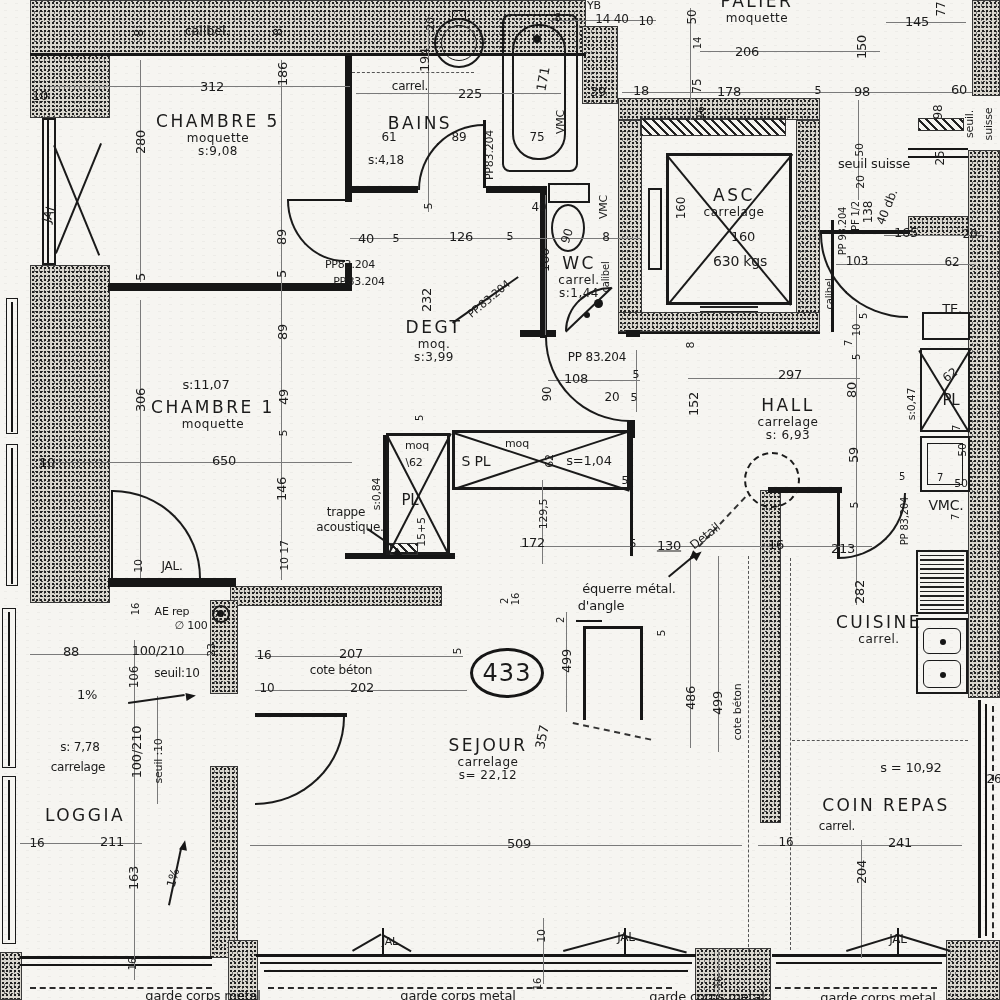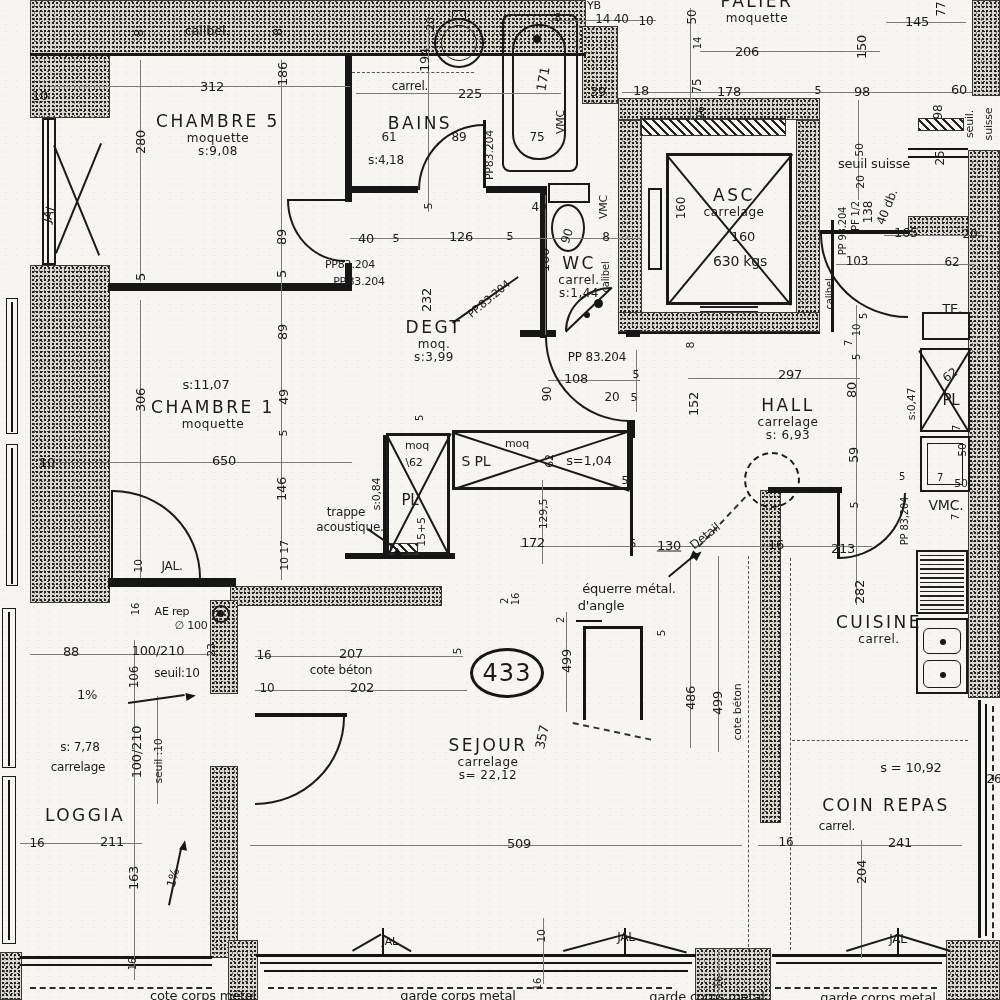--- a/index.html
+++ b/index.html
@@ -463,18 +463,18 @@
       <div class="lab" style="left: 956px; top: 517px; font-size: 10px; transform: translate(-50%, -50%) rotate(-90deg);">7</div>
       <div class="lab" style="left: 946px; top: 505px; font-size: 14px; transform: translate(-50%, -50%);">VMC.</div>
       <div class="lab" style="left: 905px; top: 521px; font-size: 10px; transform: translate(-50%, -50%) rotate(-90deg);">PP 83,204</div>
       <div class="lab" style="left: 911px; top: 767px; font-size: 13px; transform: translate(-50%, -50%);">s = 10,92</div>
       <div class="lab" style="left: 837px; top: 826px; font-size: 12px; transform: translate(-50%, -50%);">carrel.</div>
       <div class="lab" style="left: 900px; top: 842px; transform: translate(-50%, -50%);">241</div>
       <div class="lab" style="left: 786px; top: 842px; font-size: 12px; transform: translate(-50%, -50%);">16</div>
       <div class="lab" style="left: 861px; top: 872px; transform: translate(-50%, -50%) rotate(-90deg);">204</div>
       <div class="lab" style="left: 994px; top: 779px; font-size: 12px; transform: translate(-50%, -50%);">26</div>
       <div class="lab" style="left: 898px; top: 939px; font-size: 12px; transform: translate(-50%, -50%);">JAL</div>
-      <div class="lab" style="left: 203px; top: 995px; font-size: 13px; transform: translate(-50%, -50%);">cote corps métal</div>
+      <div class="lab" style="left: 203px; top: 995px; font-size: 13px; transform: translate(-50%, -50%);">garde corps métal</div>
       <div class="lab" style="left: 458px; top: 995px; font-size: 13px; transform: translate(-50%, -50%);">garde corps metal</div>
       <div class="lab" style="left: 707px; top: 996px; font-size: 13px; transform: translate(-50%, -50%);">garde corps metal</div>
       <div class="lab" style="left: 878px; top: 997px; font-size: 13px; transform: translate(-50%, -50%);">garde corps metal</div>
     </div>
 </div>
 
 </body></html>

